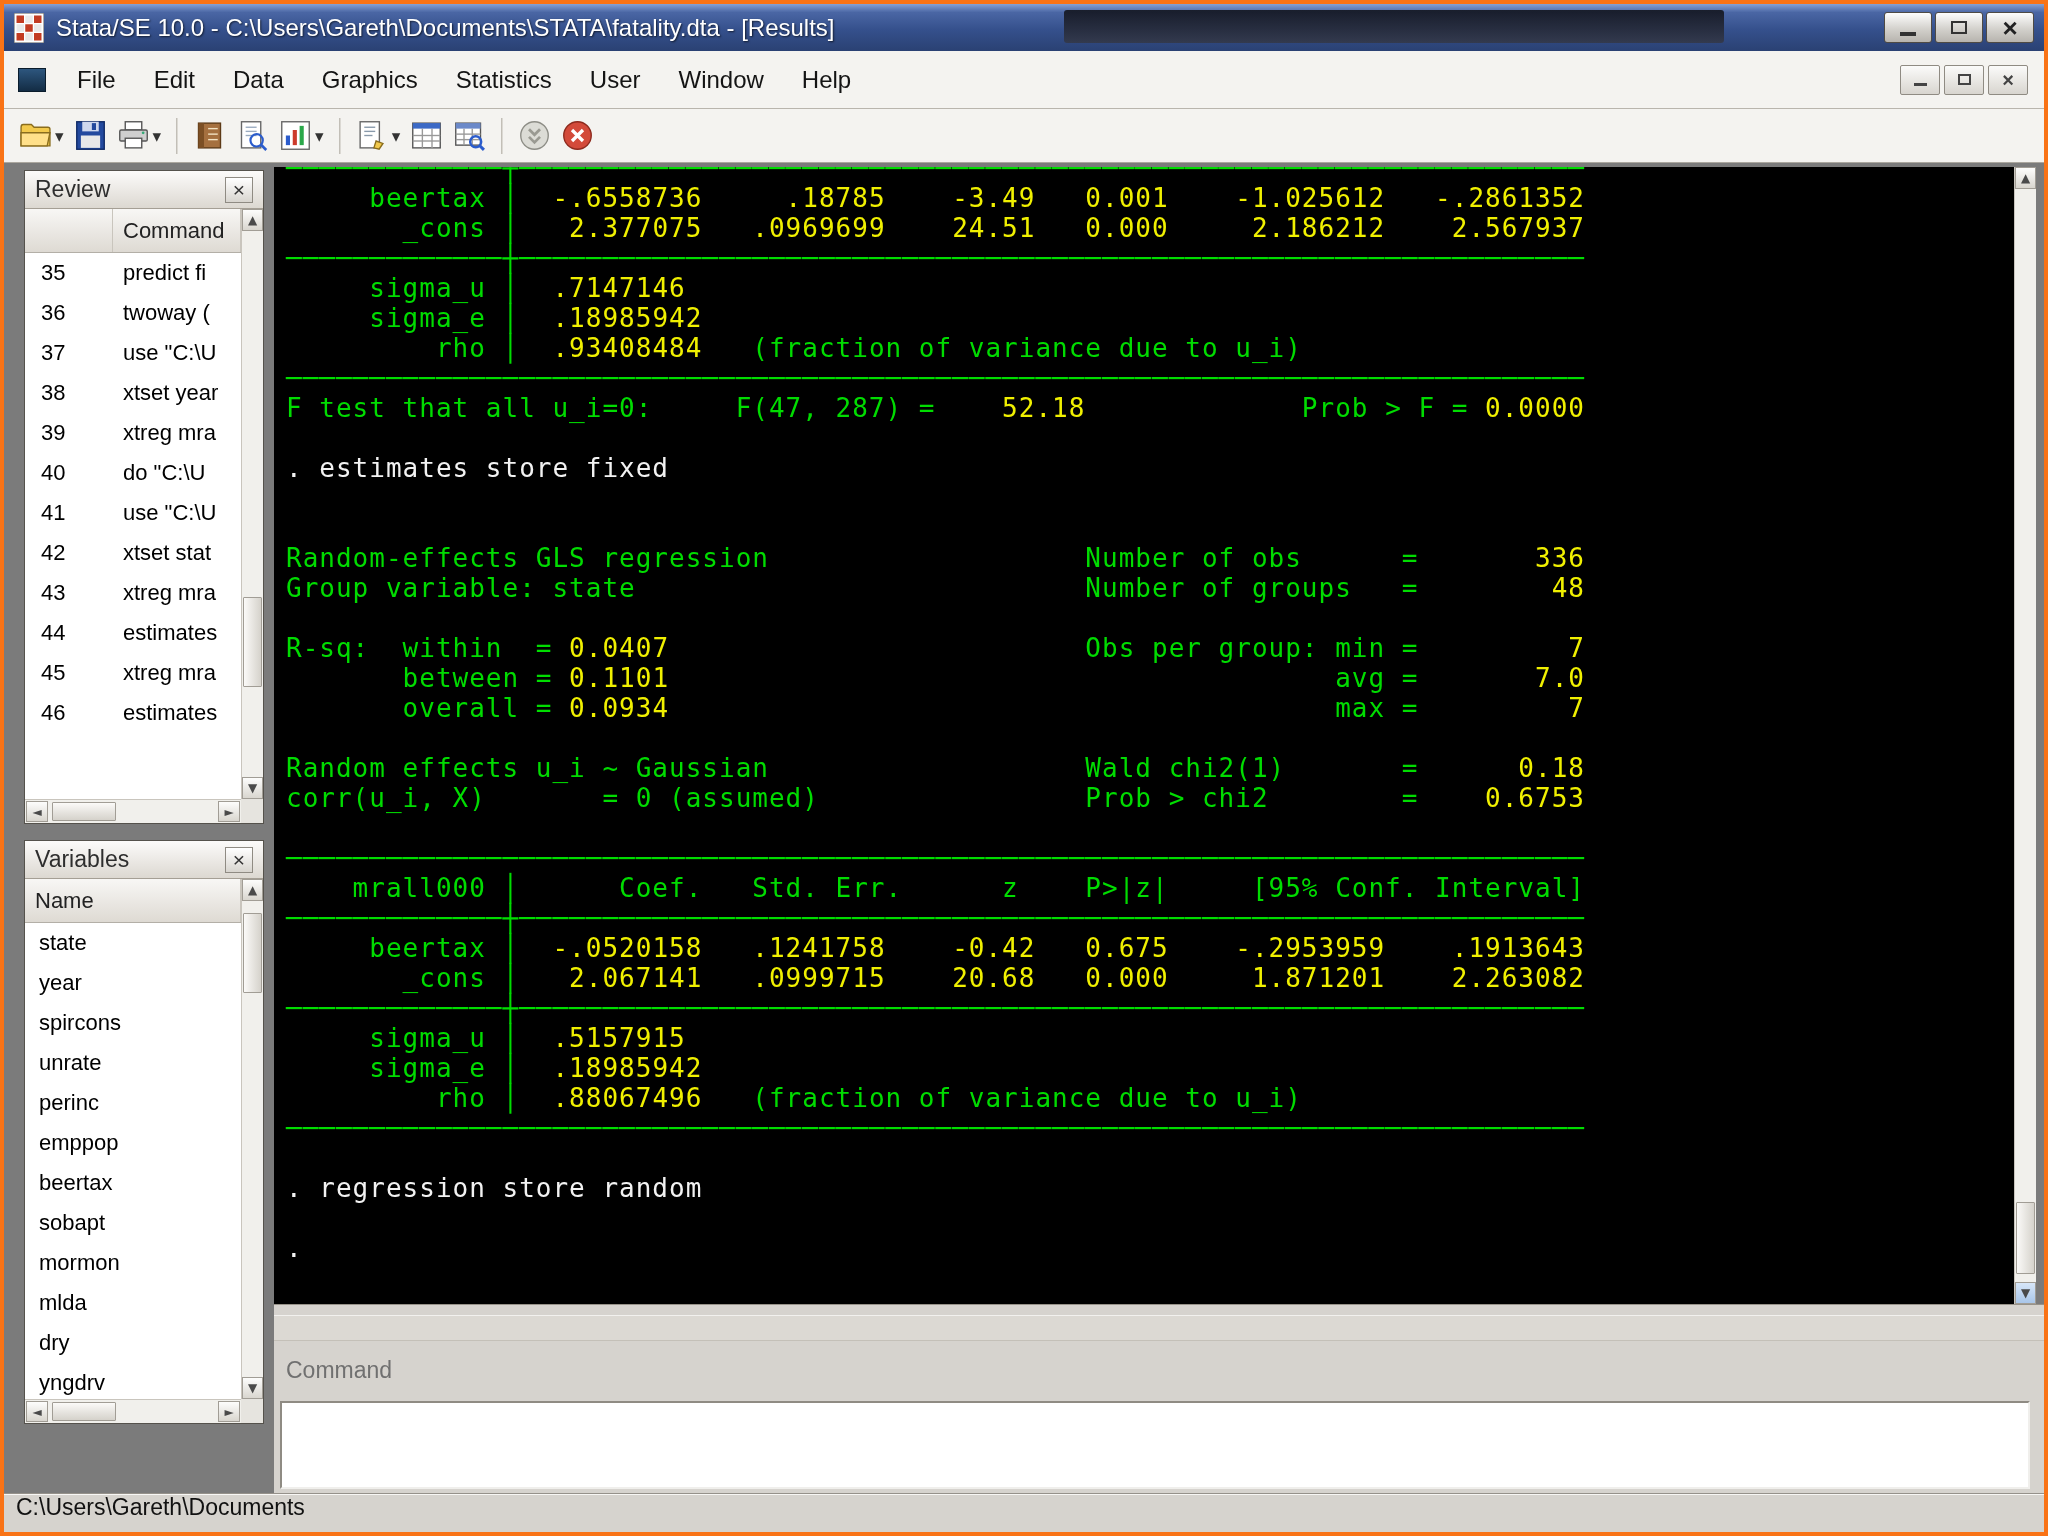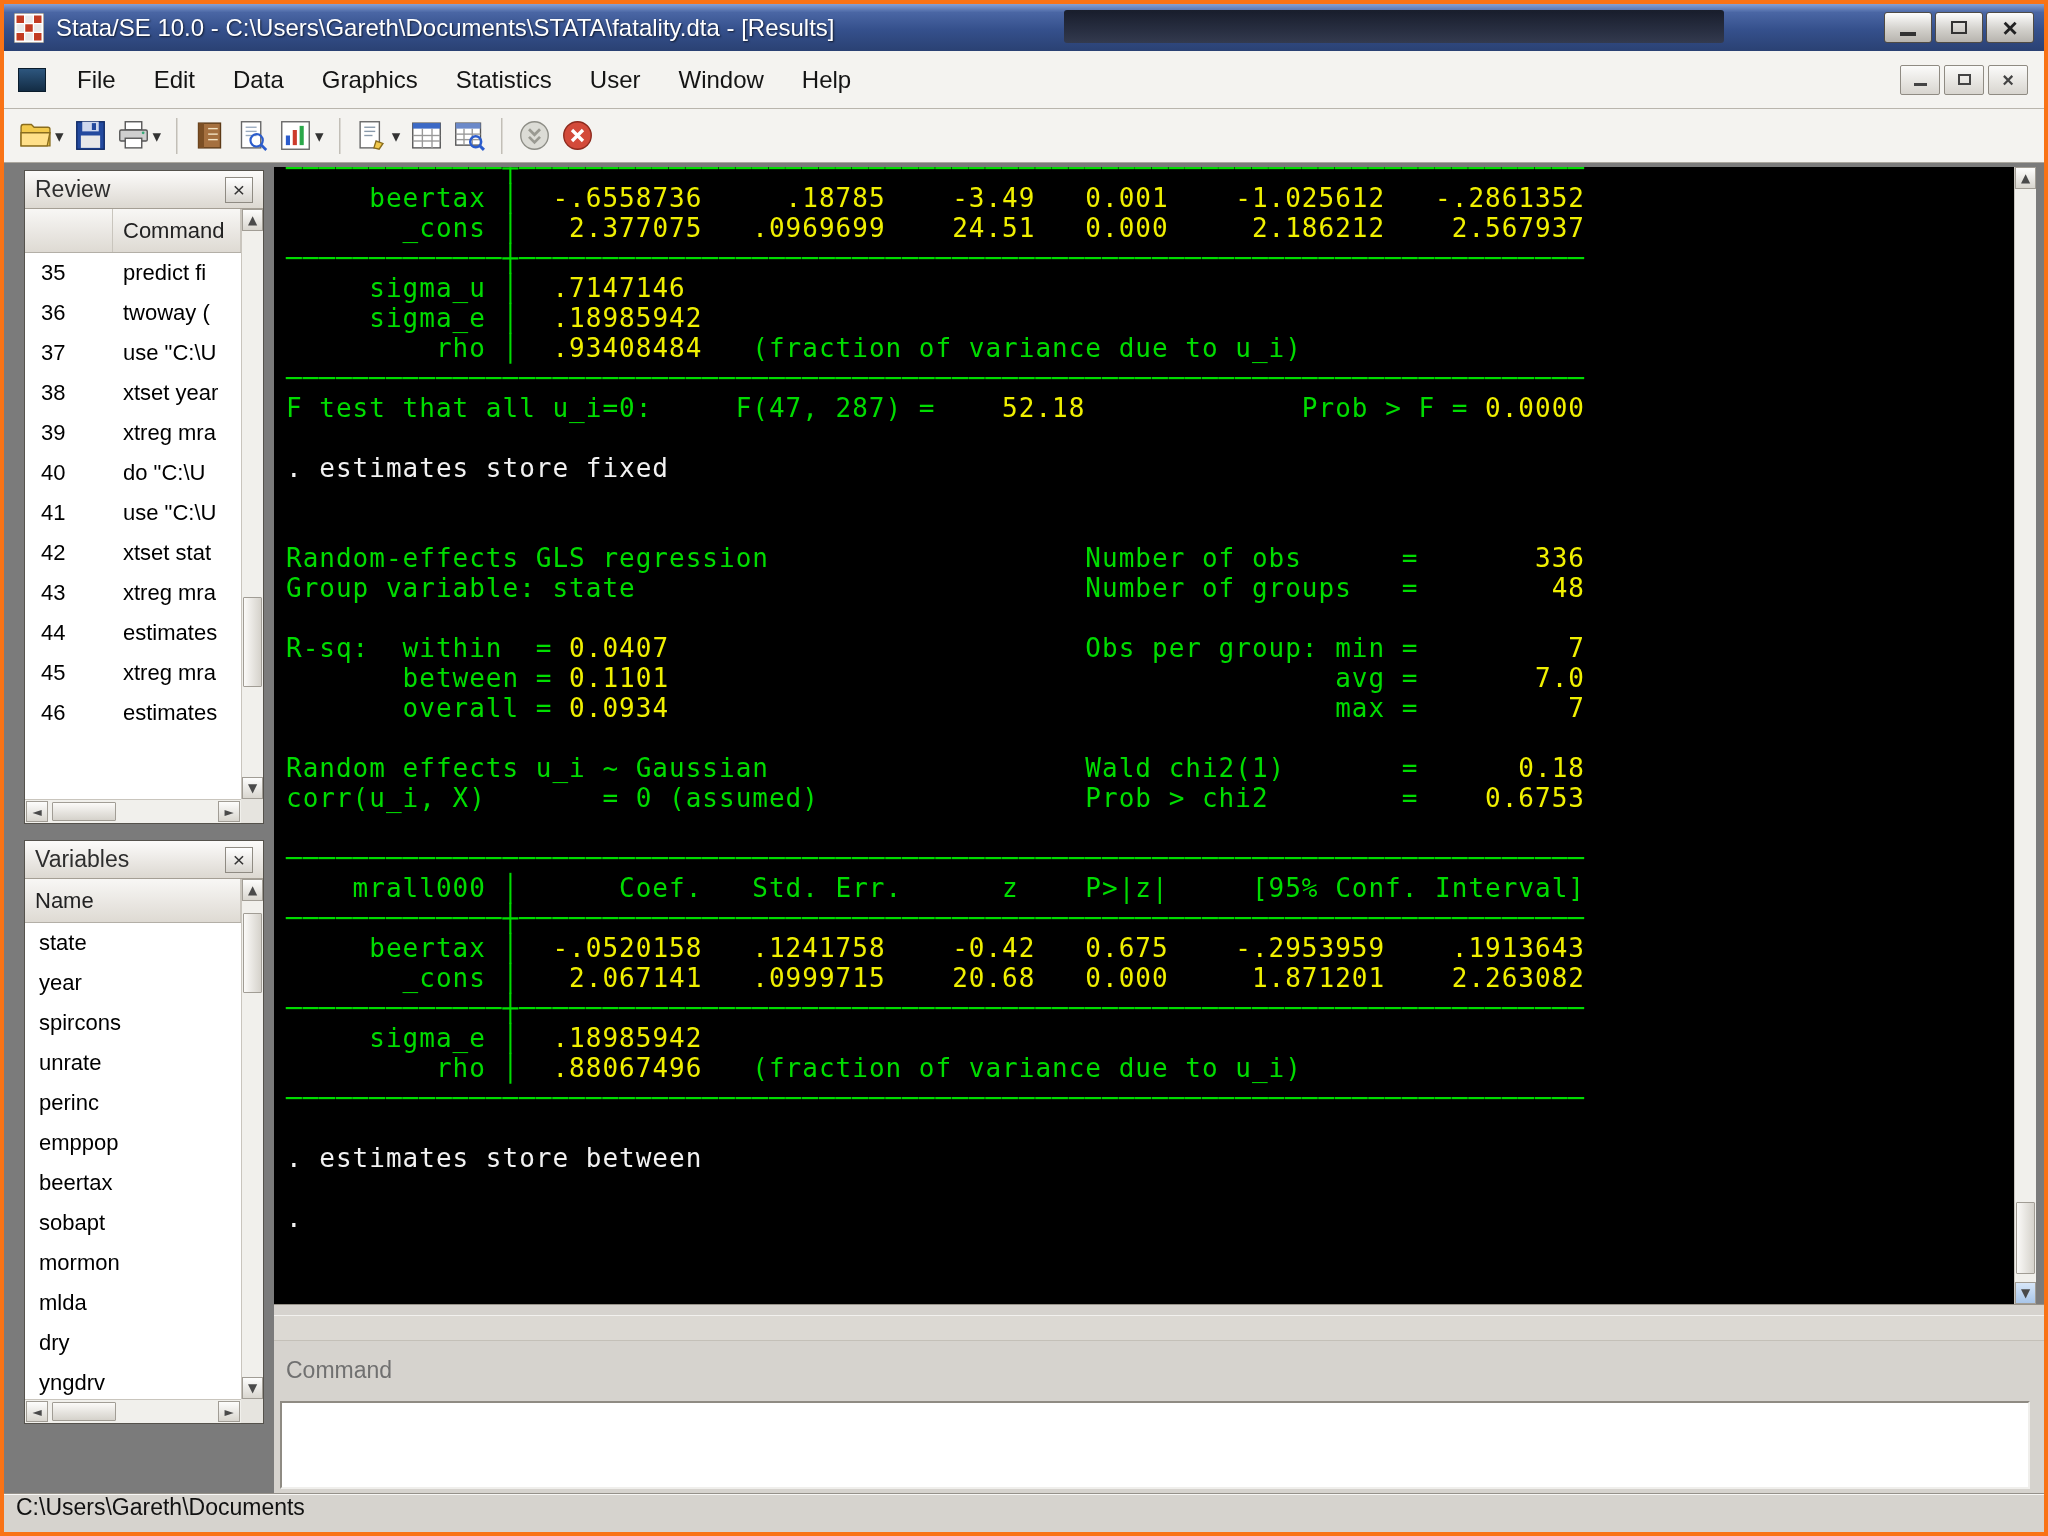--- a/index.html
+++ b/index.html
@@ -460,25 +460,26 @@
             <div class="res-line">&nbsp;</div>
             <div class="res-line"><span class="g">Random effects u_i ~ Gaussian                   Wald chi2(1)       =</span><span class="y">      0.18</span></div>
             <div class="res-line"><span class="g">corr(u_i, X)       = 0 (assumed)                Prob &gt; chi2        =</span><span class="y">    0.6753</span></div>
             <div class="res-line">&nbsp;</div>
             <div class="res-line"><span class="g">──────────────────────────────────────────────────────────────────────────────</span></div>
             <div class="res-line"><span class="g">    mrall000 │      Coef.   Std. Err.      z    P&gt;|z|     [95% Conf. Interval]</span></div>
             <div class="res-line"><span class="g">─────────────┼────────────────────────────────────────────────────────────────</span></div>
             <div class="res-line"><span class="g">     beertax │</span><span class="y">  -.0520158   .1241758    -0.42   0.675    -.2953959    .1913643</span></div>
             <div class="res-line"><span class="g">       _cons │</span><span class="y">   2.067141   .0999715    20.68   0.000     1.871201    2.263082</span></div>
             <div class="res-line"><span class="g">─────────────┼────────────────────────────────────────────────────────────────</span></div>
+            <div class="res-line"><span class="g">     sigma_u │</span><span class="y">  .5157915</span></div>
             <div class="res-line"><span class="g">     sigma_e │</span><span class="y">  .18985942</span></div>
             <div class="res-line"><span class="g">         rho │</span><span class="y">  .88067496</span><span class="g">   (fraction of variance due to u_i)</span></div>
             <div class="res-line"><span class="g">──────────────────────────────────────────────────────────────────────────────</span></div>
             <div class="res-line">&nbsp;</div>
-            <div class="res-line"><span class="w">. estimates store between</span></div>
+            <div class="res-line"><span class="w">. regression store random</span></div>
             <div class="res-line">&nbsp;</div>
             <div class="res-line"><span class="w">.</span></div>
           </div>
       </div>
       <div class="vscroll full">
         <div class="sbtn up">▲</div>
         <div class="sthumb" style="bottom:30px;height:72px"></div>
         <div class="sbtn down hl">▼</div>
       </div>
     </div>

